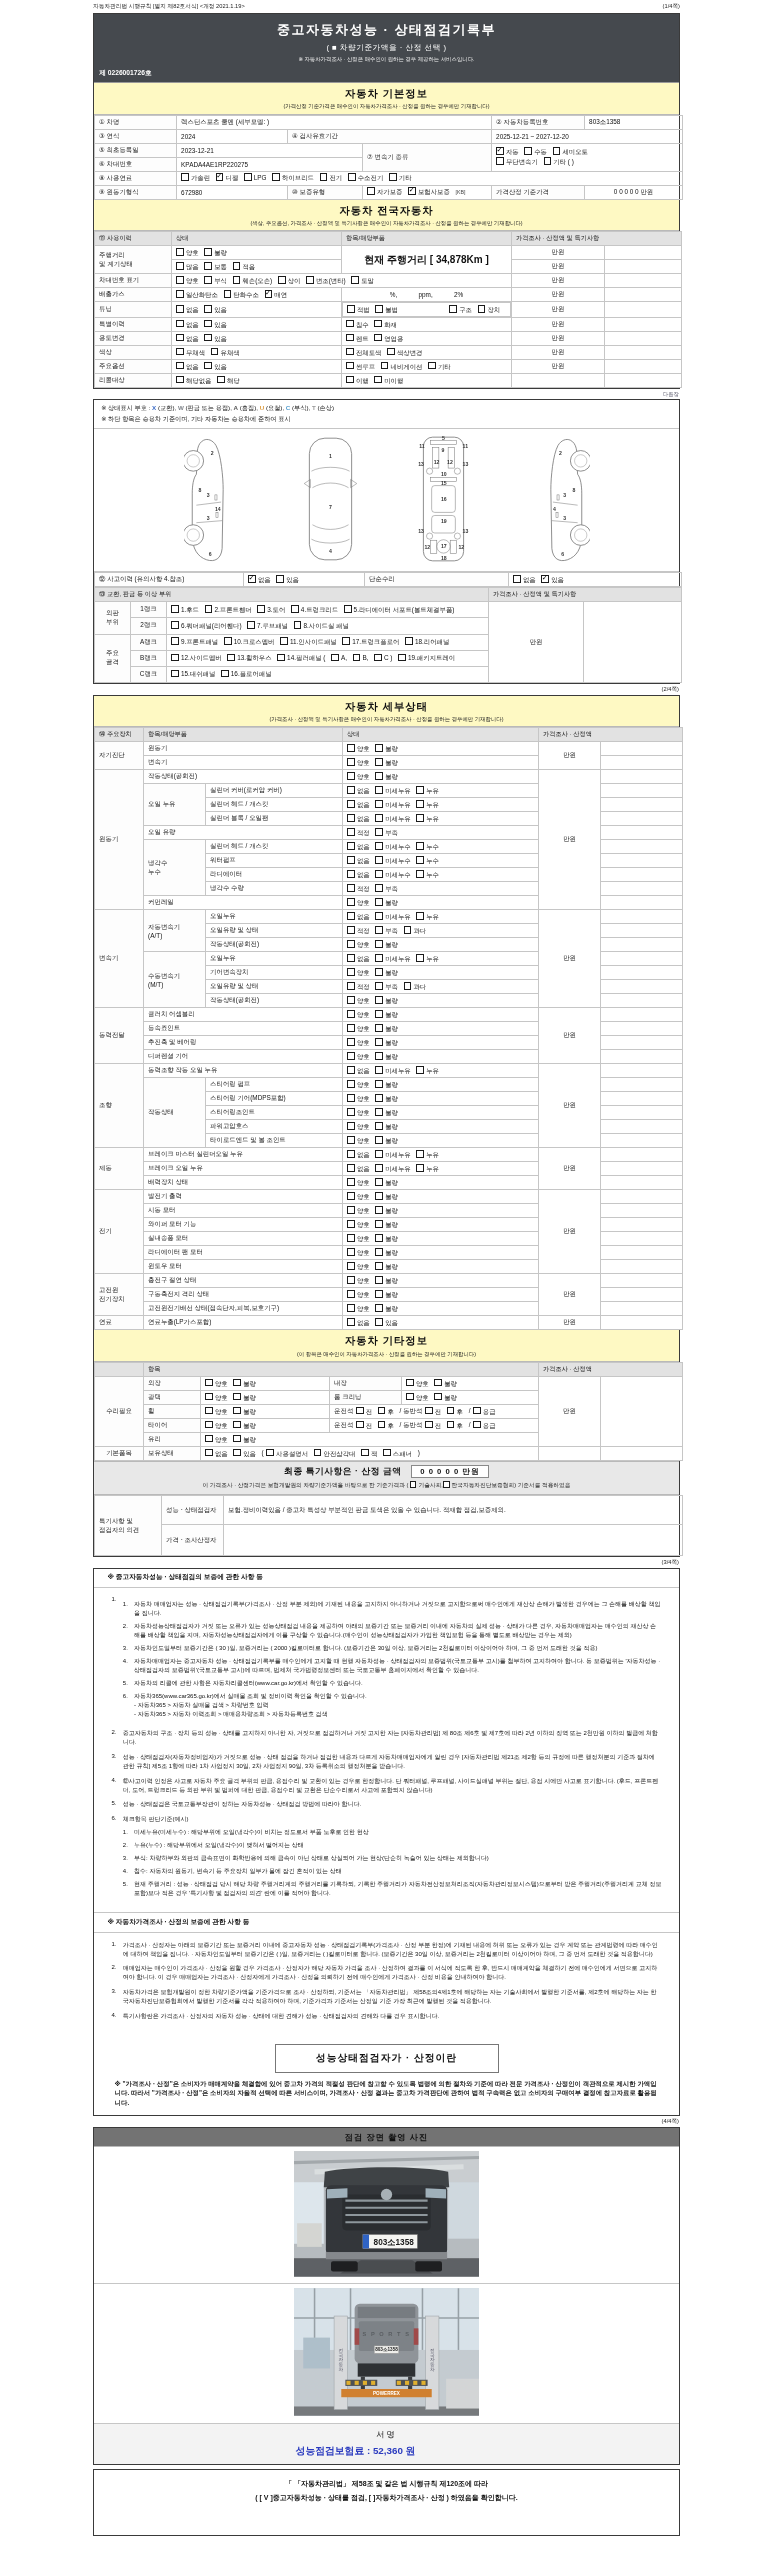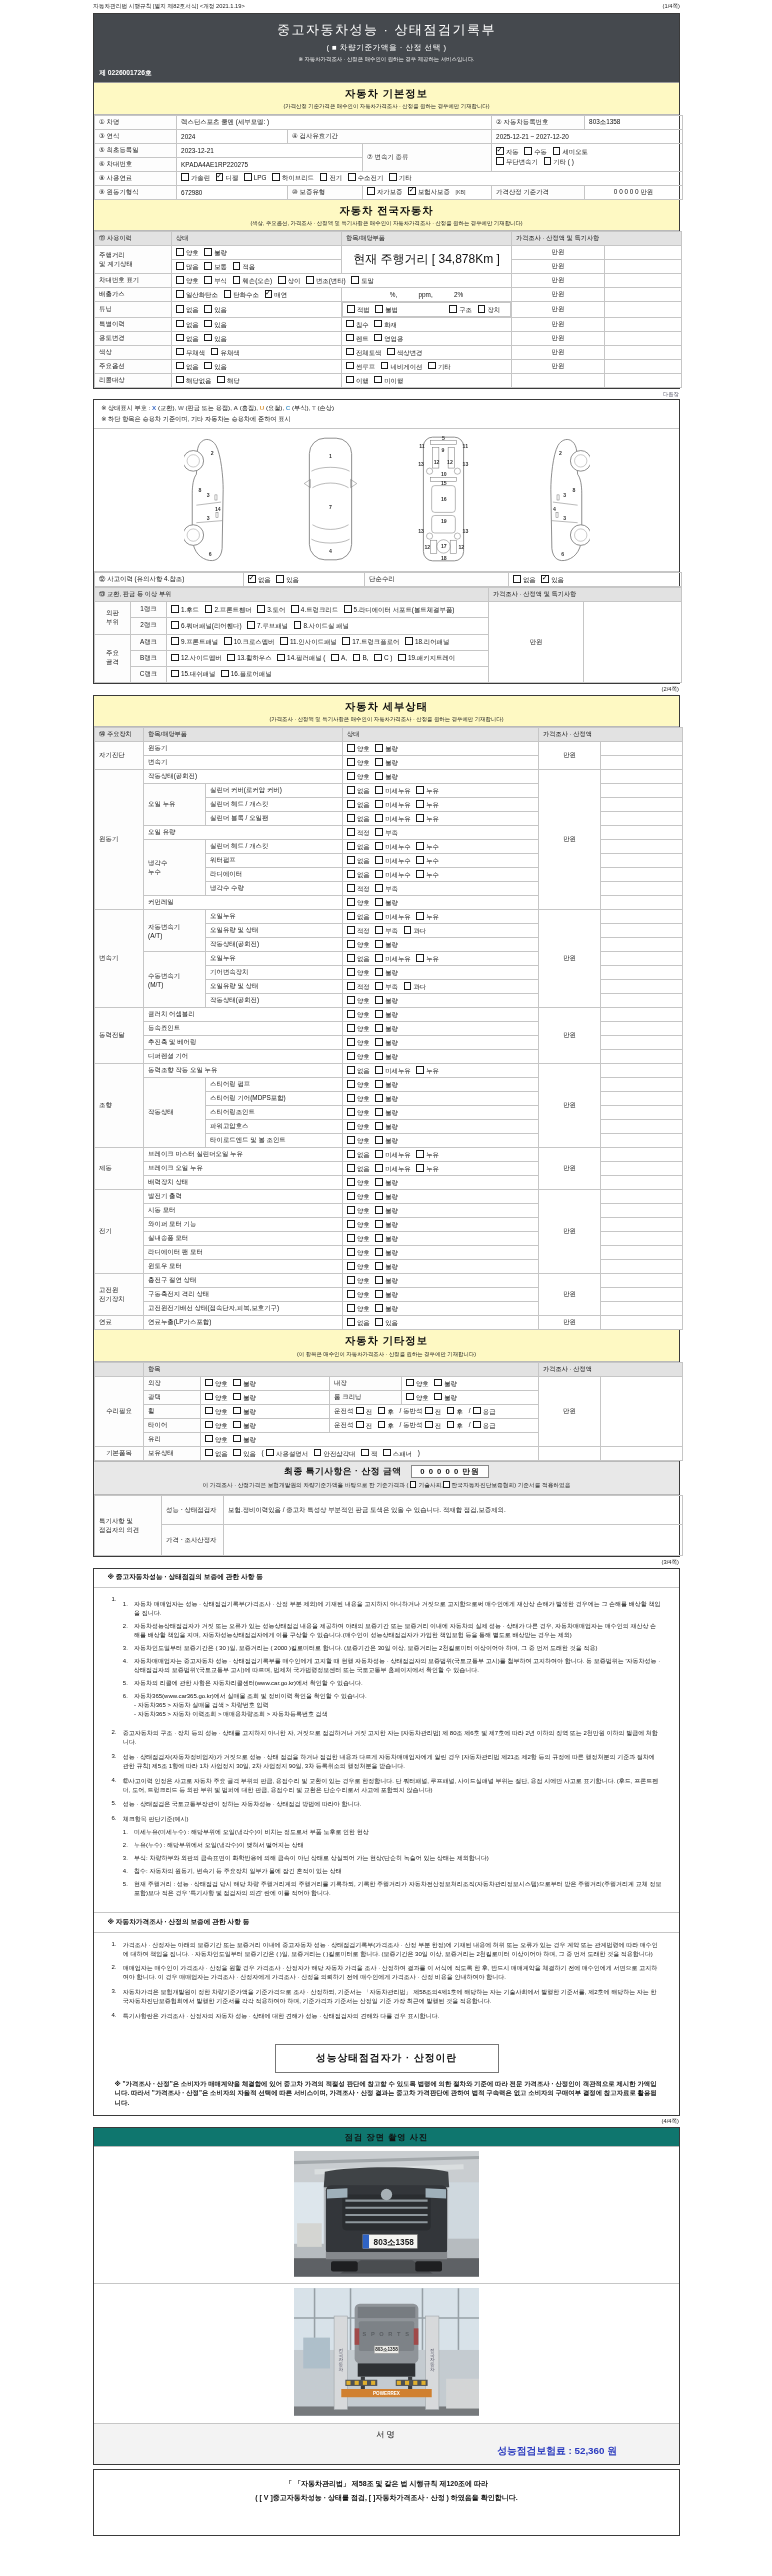--- a/index.html
+++ b/index.html
@@ -5,21 +5,21 @@
   html,body{margin:0;padding:0;}
   body{width:773px;height:2576px;background:#fff;overflow:hidden;
        font-family:"Liberation Sans","DejaVu Sans",sans-serif;color:#111;}
   .wrap{width:587px;margin:0 auto;position:relative;padding-top:3.1px;}
   .meta{display:flex;justify-content:space-between;font-size:5.7px;color:#222;margin-bottom:2.1px;}
   .marker{font-size:5.7px;color:#222;text-align:right;padding:1.5px 1px 1px 0;}
   .nextlink{font-size:5.4px;color:#667;}
   .box{border:1px solid #3a3a3a;background:#fff;}
   
   .dark{background:#45494e;color:#fff;text-align:center;padding:7.2px 5.2px 4.1px 5.2px;border-bottom:0.5px solid #999;}
-  .dark .t1{font-size:13px;font-weight:normal;letter-spacing:1.5px;}
+  .dark .t1{font-size:13px;font-weight:bold;letter-spacing:1.5px;}
   .dark .t2{font-size:7.7px;margin-top:3.6px;letter-spacing:0.5px;}
   .dark .t3{font-size:5.4px;margin-top:2.6px;color:#eee;}
   .dark .docno{text-align:left;font-size:6.7px;font-weight:bold;margin-top:6.2px;}
   
   .band{background:#fef9c3;text-align:center;padding:4.1px 0 3.6px 0;border-bottom:0.5px solid #b9b9b9;}
   .band .bt{font-size:10.3px;font-weight:bold;letter-spacing:1px;}
   .band .bs{font-size:5.4px;color:#222;margin-top:2.1px;}
   table{border-collapse:collapse;width:100%;table-layout:fixed;}
   td,th{border:0.5px solid #c6c6c6;font-size:6.4px;font-weight:normal;padding:1.5px 4.1px;
         vertical-align:middle;text-align:left;overflow:hidden;}
@@ -31,21 +31,21 @@
   .xcol{background:#fff;}
   .pl{white-space:pre-line;}
   .pre{white-space:pre;}
   
   .cb{display:inline-block;width:5.7px;height:5.7px;border:1px solid #1c1c1c;background:#fff;
       margin-right:2.1px;vertical-align:-1px;position:relative;}
   .cb.ck::after{content:"✓";position:absolute;top:-3.1px;left:-0.5px;font-size:7.2px;font-weight:bold;color:#000;}
   .opt{display:inline-block;margin-right:5.7px;white-space:nowrap;}
   .tx{display:inline-block;margin-right:2.6px;}
   .split{display:flex;justify-content:space-between;align-items:center;}
-  .mileage{font-weight:normal;font-size:12px;}
+  .mileage{font-weight:bold;font-size:10px;}
   
   .legend{padding:3.6px 7.2px;font-size:6.2px;border-bottom:0.5px solid #c6c6c6;line-height:1.7;}
   .legend b{font-weight:bold;}
   
   .diag{display:flex;justify-content:center;gap:46px;padding:5.2px 0 7.2px 0;border-bottom:0.5px solid #c6c6c6;}
   .diag svg{display:block;}
   .dg-num{font-size:10px;fill:#333;font-weight:bold;}
   .nsec{border-top:0.5px solid #c6c6c6;border-bottom:0.5px solid #c6c6c6;padding:4.6px 13.4px;font-size:6.7px;font-weight:bold;}
   .nlist{padding:8.2px 17.5px 4.1px 17.5px;}
   .ni{display:flex;margin-bottom:5.7px;}
@@ -55,21 +55,21 @@
   .nsub .ni{margin-bottom:4.1px;}
   .nbox{width:222px;margin:13.4px auto 5.2px auto;border:0.5px solid #777;text-align:center;
         padding:7.2px 0;font-size:9.8px;font-weight:bold;letter-spacing:1px;}
   .nboxtext{margin:3.1px 20.6px 7.2px 20.6px;font-size:6.4px;line-height:1.55;font-weight:600;color:#222;}
   
   .finalband{background:#e8e8e8;text-align:center;padding:4.1px 0;border-top:0.5px solid #b9b9b9;border-bottom:0.5px solid #b9b9b9;}
   .finalband .ft{font-size:8.8px;font-weight:bold;letter-spacing:0.5px;}
   .amountbox{background:#fff;border:0.5px solid #8a8a8a;padding:1px 8.2px;font-size:7.7px;font-weight:bold;letter-spacing:1px;margin-left:7.2px;}
   .finalnote{font-size:5.7px;margin-top:3.1px;color:#222;}
   
-  .photoband{background:#0f766e;text-align:center;padding:3.6px 0;border-bottom:0.5px solid #b9b9b9;font-size:8.2px;font-weight:bold;letter-spacing:1px;}
+  .photoband{background:#737373;text-align:center;padding:3.6px 0;border-bottom:0.5px solid #b9b9b9;font-size:8.2px;font-weight:bold;letter-spacing:1px;}
   .photocell{border-bottom:0.5px solid #c6c6c6;padding:4.1px 0;text-align:center;}
   .signband{background:#f3f3f3;padding:5.2px 0 6.2px 0;}
   .signband .st{text-align:center;font-size:8.2px;font-weight:normal;letter-spacing:2.1px;}
   .fee{text-align:right;padding-right:62px;margin-top:5.2px;font-size:9.8px;font-weight:bold;}
   .confirm{border:1px solid #3a3a3a;margin-top:4.1px;text-align:center;padding:7.2px 0 31px 0;}
   .confirm div{font-size:7px;font-weight:bold;line-height:1.9;}
 </style>
 </head>
 <body>
 
@@ -880,21 +880,21 @@
             <rect x="216" y="180" width="8" height="8"></rect>
             <rect x="232" y="180" width="8" height="8"></rect>
             <rect x="248" y="180" width="8" height="8"></rect>
           </g>
         <rect x="92" y="196" width="176" height="16" fill="#d08030"></rect>
         <text x="180" y="208" text-anchor="middle" font-size="9" font-weight="bold" fill="#fff">POWERREX</text>
       </svg>
     </div>
     <div class="signband">
       <div class="st">서명</div>
-      <div class="fee" id="fee-text" style="color: rgb(43, 59, 191);">성능점검보험료 : 52,360 원</div>
+      <div class="fee" id="fee-text" style="color: rgb(43, 59, 191); text-align: center;">성능점검보험료 : 52,360 원</div>
     </div>
   </div>
 
   <div class="confirm">
     <div>「 「자동차관리법」 제58조 및 같은 법 시행규칙 제120조에 따라</div>
     <div>( [ V ]중고자동차성능 · 상태를 점검, [   ]자동차가격조사 · 산정 ) 하였음을 확인합니다.</div>
   </div>
 
 </div>
 

